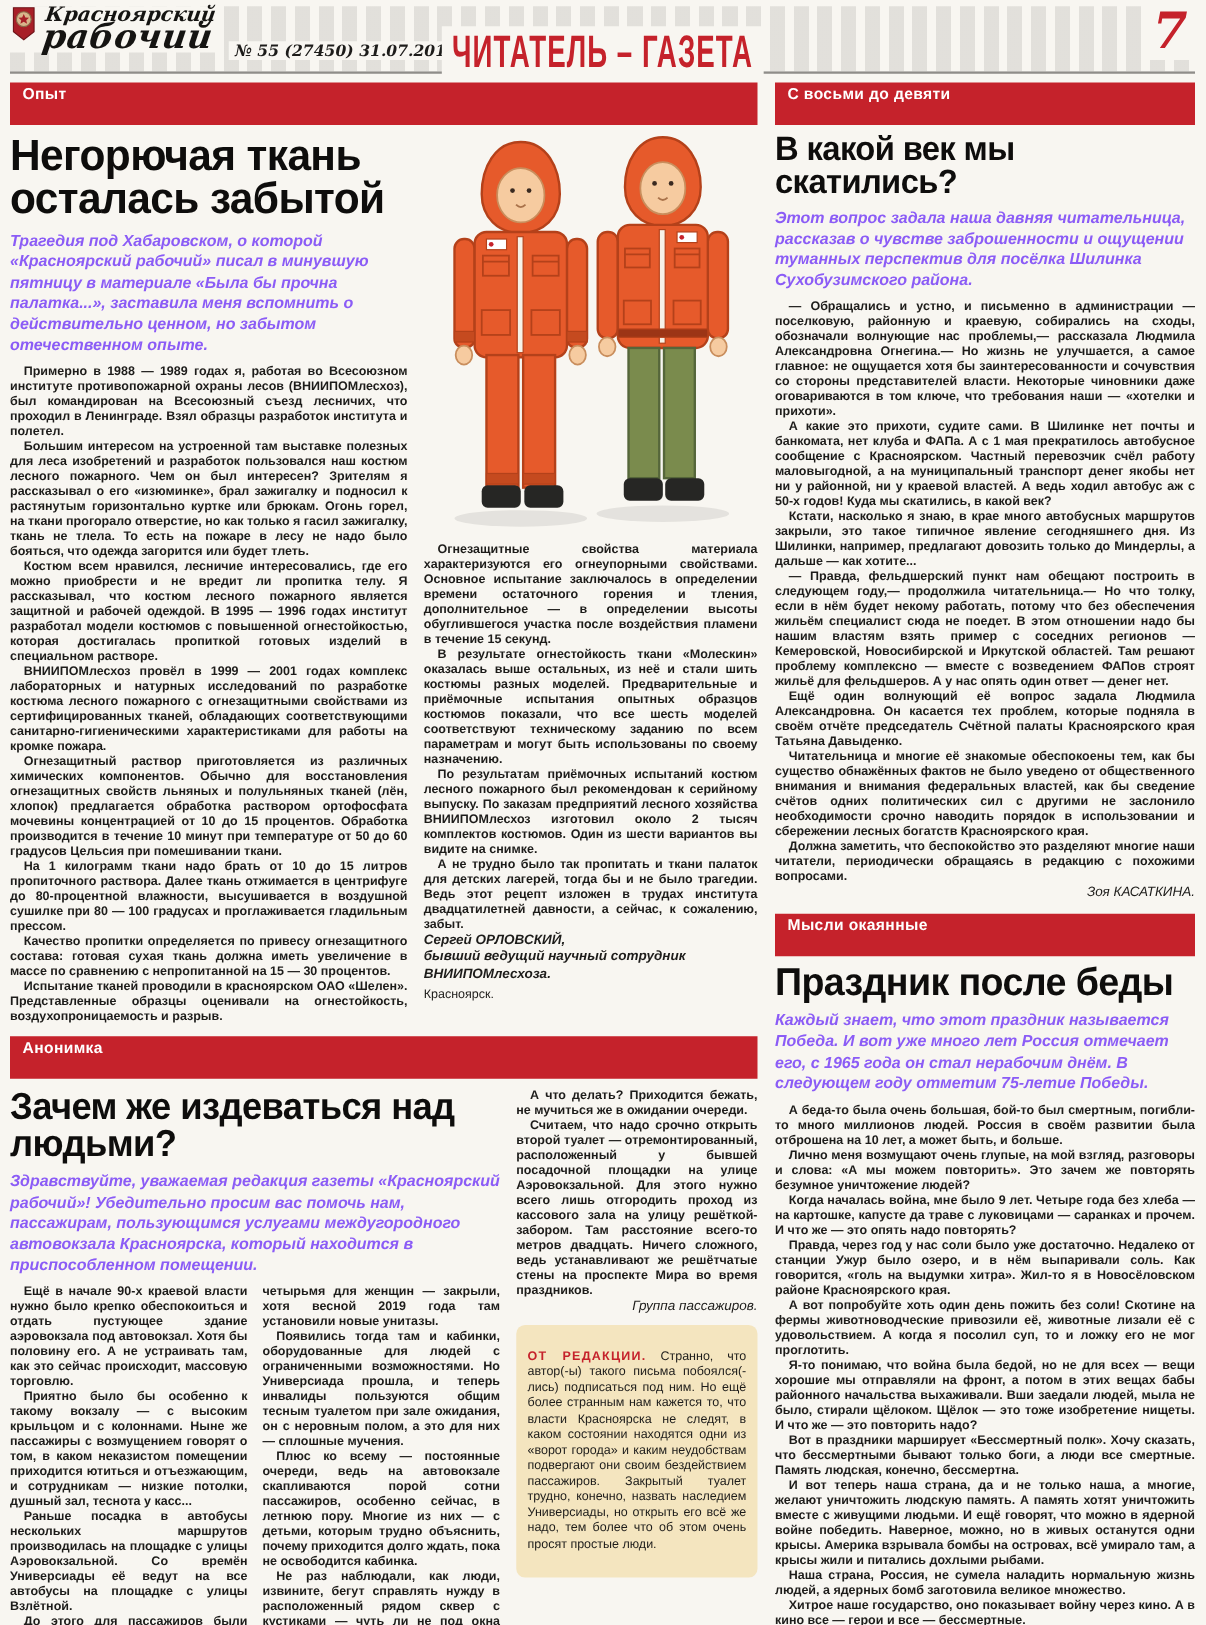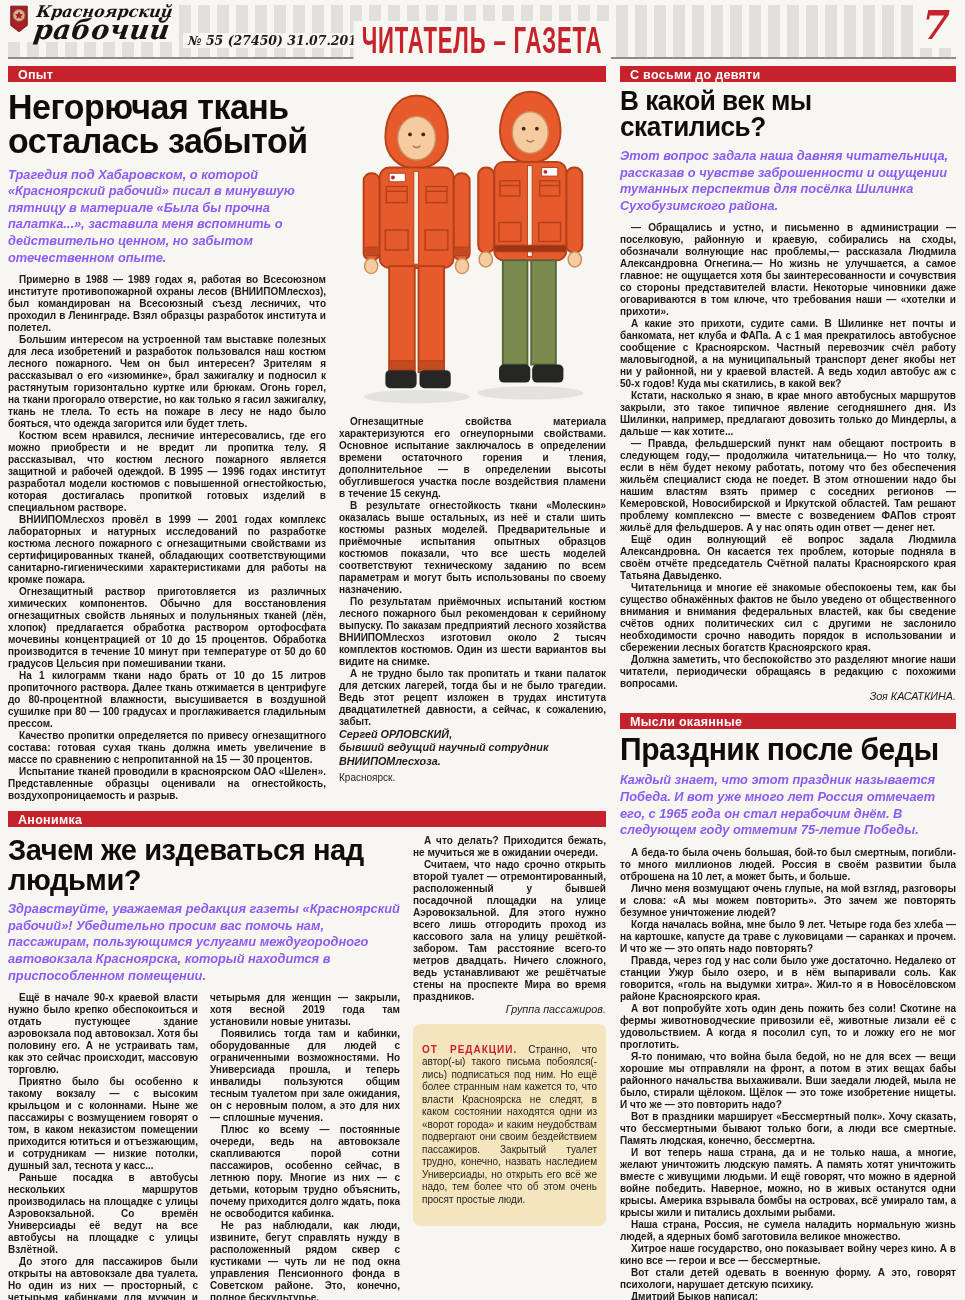--- a/index.html
+++ b/index.html
@@ -34,21 +34,21 @@
           color:var(--accent-red);font-weight:bold;font-size:27px;letter-spacing:1px;white-space:nowrap;background:#f8f6f1;padding:0 10px;}
   .pageno{position:absolute;right:2px;top:-4px;color:var(--accent-red);font-family:"DejaVu Serif",serif;
           font-style:italic;font-weight:bold;font-size:40px;background:#f8f6f1;padding:0 4px;}
 
   
   .content{display:flex;gap:14px;margin-top:7px;}
   .col-left{width:598px;flex:none;}
   .col-right{flex:1;min-width:0;}
 
   .section-bar{background:var(--accent-red);color:#fff;font-weight:bold;font-size:12.5px;
-               padding:2px 0 0 10px;margin:0 0 6px 0;letter-spacing:.3px;}
+               padding:2px 0 18px 10px;margin:0 0 6px 0;letter-spacing:.3px;}
   h1{margin:0;color:#0e0d0c;font-weight:bold;letter-spacing:-.5px;line-height:.98;transform:scaleX(.97);transform-origin:left top;}
   .h-a1{font-size:35px;margin:2px 0 8px 0;}
   .h-a2{font-size:27px;margin:2px 0 7px 0;}
   .h-a3{font-size:31px;margin:2px 0 7px 0;}
   .h-a4{font-size:30px;margin:2px 0 7px 0;}
   .lede{font-weight:bold;font-style:italic;font-size:12.8px;line-height:1.3;color:#8b5cf6;margin:0 0 8px 0;}
   .para{font-size:10px;line-height:1.2;text-align:justify;text-indent:11px;margin:0;font-weight:bold;}
   .sig{font-weight:normal;font-style:italic;font-size:10.8px;text-align:right;line-height:1.25;}
   .sig-line{font-weight:bold;font-style:italic;font-size:10.8px;text-align:left;line-height:1.25;margin:0;text-indent:0;}
   .city{font-size:10px;margin-top:4px;}

